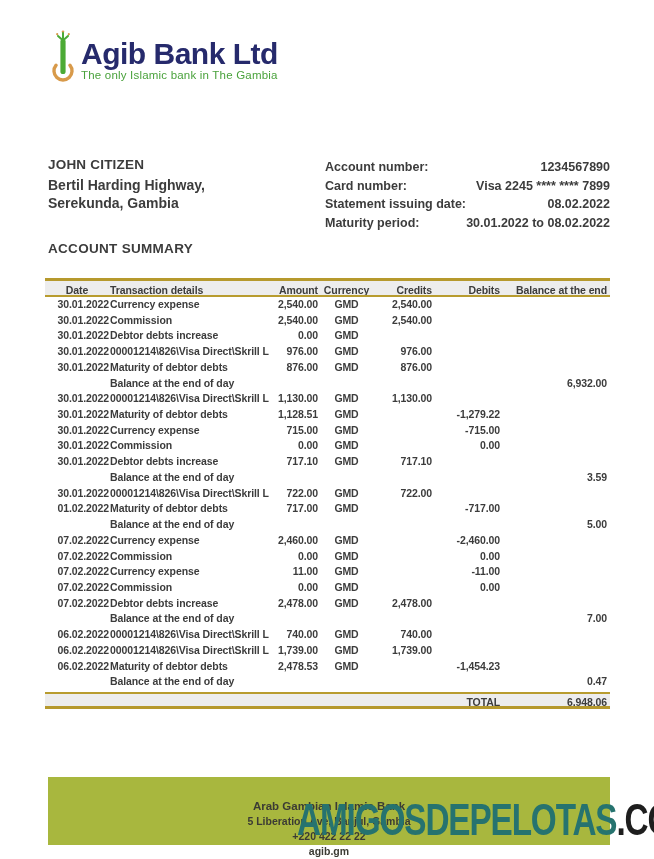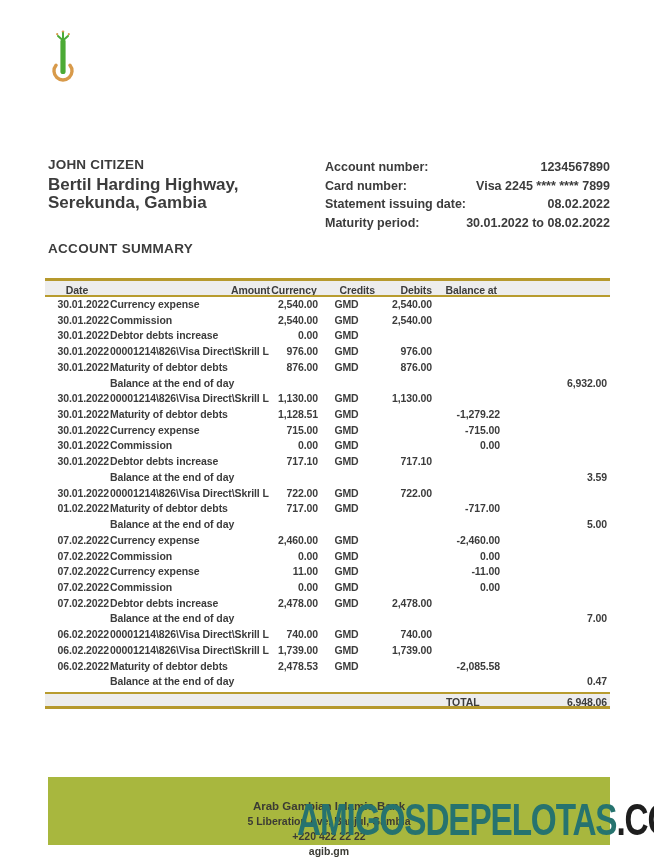--- a/index.html
+++ b/index.html
@@ -12,21 +12,21 @@
 
   
   .logo-block { position:absolute; top:30px; left:48px; display:flex; align-items:flex-start; }
   .logo-icon { width:30px; height:54px; margin-right:3px; }
   .logo-name { font-size:30px; font-weight:700; color:#262a6c; letter-spacing:-0.5px; line-height:32px; margin-top:8px; }
   .logo-tagline { font-size:11.5px; font-weight:400; color:#4aa23c; letter-spacing:0.2px; margin-top:-1px; }
 
   
   .customer { position:absolute; top:157px; left:48px; font-weight:700; }
   .customer-name { font-size:13.5px; letter-spacing:0.2px; margin-bottom:4px; }
-  .customer-line { font-size:17px; line-height:18px; }
+  .customer-line { font-size:14px; line-height:18px; }
 
   .account-info { position:absolute; top:158px; left:325px; width:285px; }
   .ai-row { display:flex; justify-content:space-between; font-size:12.5px; font-weight:700; line-height:18.5px; }
   .ai-label { white-space:nowrap; }
   .ai-value { white-space:nowrap; text-align:right; }
 
   
   .section-title { position:absolute; top:241px; left:48px; font-size:13.5px; font-weight:700; letter-spacing:0.3px; }
 
   
@@ -47,21 +47,21 @@
   .c2 { text-align:right; }
   .c3 { text-align:center; }
   .c4 { text-align:right; }
   .c5 { text-align:right; }
   .c6 { text-align:right; padding-right:3px; }
   .total-row {
     display:grid; grid-template-columns:64px 161px 48px 57px 57px 68px 1fr;
     background:#ededed; height:17px; line-height:17px; margin-top:2px;
     border-top:2px solid #b89c2f; border-bottom:3px solid #b6992d;
   }
-  .total-row .c5 { text-align:left; padding-left:14px; }
+  .total-row .c5 { text-align:right; padding-left:14px; }
 
   
   .footer {
     position:absolute; top:777px; left:48px; width:562px; height:68px;
     background:#a8b73e; text-align:center; color:#3b3b34; padding-top:22px;
   }
   .f-bank { font-size:11.5px; font-weight:700; line-height:15px; }
   .f-line { font-size:10.5px; font-weight:700; line-height:15px; }
 
   
@@ -82,20 +82,24 @@
     <span class="logo-icon">
       <svg width="30" height="54" viewBox="0 0 30 54" xmlns="http://www.w3.org/2000/svg">
         <circle cx="15" cy="1.8" r="1.3" fill="#d89a4a"></circle>
         <circle cx="9.2" cy="4.2" r="1.1" fill="#d89a4a"></circle>
         <circle cx="20.8" cy="4.2" r="1.1" fill="#d89a4a"></circle>
         <path d="M15 3 L15 9 M10 6 L14.5 10 M20 6 L15.5 10" stroke="#4caa35" stroke-width="2" stroke-linecap="round" fill="none"></path>
         <rect x="12.4" y="9" width="5.2" height="35" rx="2.6" fill="#4caa35"></rect>
         <path d="M21.9 35.2 A 9 9 0 1 1 8.1 35.2" fill="none" stroke="#d89a4a" stroke-width="3.4" stroke-linecap="round"></path>
       </svg>
     </span>
+    <span class="logo-text">
+      <div class="logo-name">Agib Bank Ltd</div>
+      <div class="logo-tagline">The only Islamic bank in The Gambia</div>
+    </span>
   </header>
 
   <section class="customer">
     <div class="customer-name">JOHN CITIZEN</div>
     <div class="customer-line">Bertil Harding Highway,</div>
     <div class="customer-line">Serekunda, Gambia</div>
   </section>
 
   <section class="account-info">
       <div class="ai-row">
@@ -114,20 +118,21 @@
         <span class="ai-label">Maturity period:</span>
         <span class="ai-value">30.01.2022 to 08.02.2022</span>
       </div>
     </section>
 
   <h2 class="section-title">ACCOUNT SUMMARY</h2>
 
   <div class="table">
     <div class="thead">
         <span class="cell c0">Date</span>
+        <span class="cell c1">Transaction details</span>
         <span class="cell c2">Amount</span>
         <span class="cell c3">Currency</span>
         <span class="cell c4">Credits</span>
         <span class="cell c5">Debits</span>
         <span class="cell c6">Balance at the end</span>
       </div>
     <div class="tbody">
         <div class="trow">
           <span class="cell c0">30.01.2022</span>
           <span class="cell c1">Currency expense</span>
@@ -334,21 +339,21 @@
           <span class="cell c4">1,739.00</span>
           <span class="cell c5"></span>
           <span class="cell c6"></span>
         </div>
         <div class="trow">
           <span class="cell c0">06.02.2022</span>
           <span class="cell c1">Maturity of debtor debts</span>
           <span class="cell c2">2,478.53</span>
           <span class="cell c3">GMD</span>
           <span class="cell c4"></span>
-          <span class="cell c5">-2,085.58</span>
+          <span class="cell c5">-1,454.23</span>
           <span class="cell c6"></span>
         </div>
         <div class="trow">
           <span class="cell c0"></span>
           <span class="cell c1">Balance at the end of day</span>
           <span class="cell c2"></span>
           <span class="cell c3"></span>
           <span class="cell c4"></span>
           <span class="cell c5"></span>
           <span class="cell c6">0.47</span>

